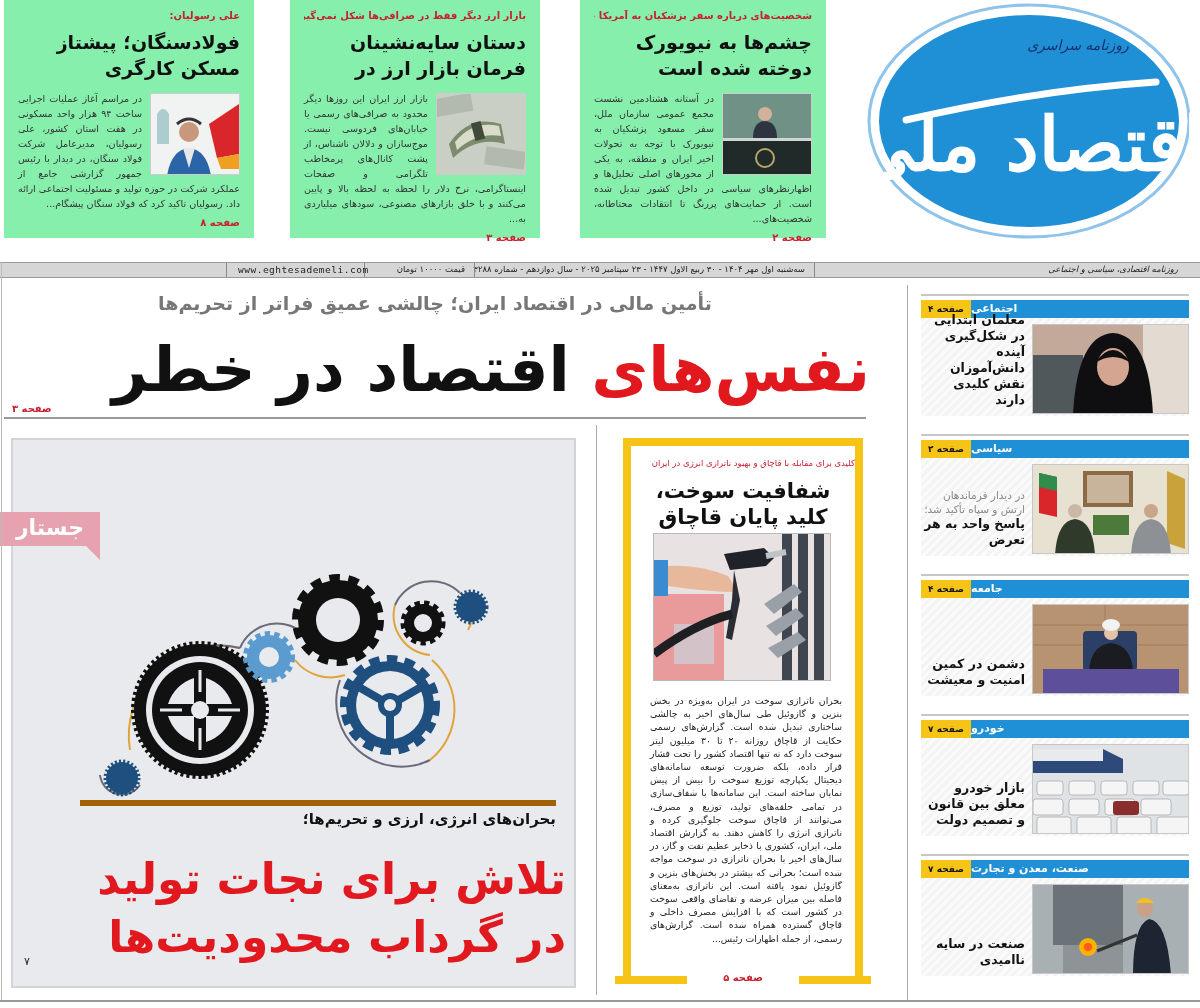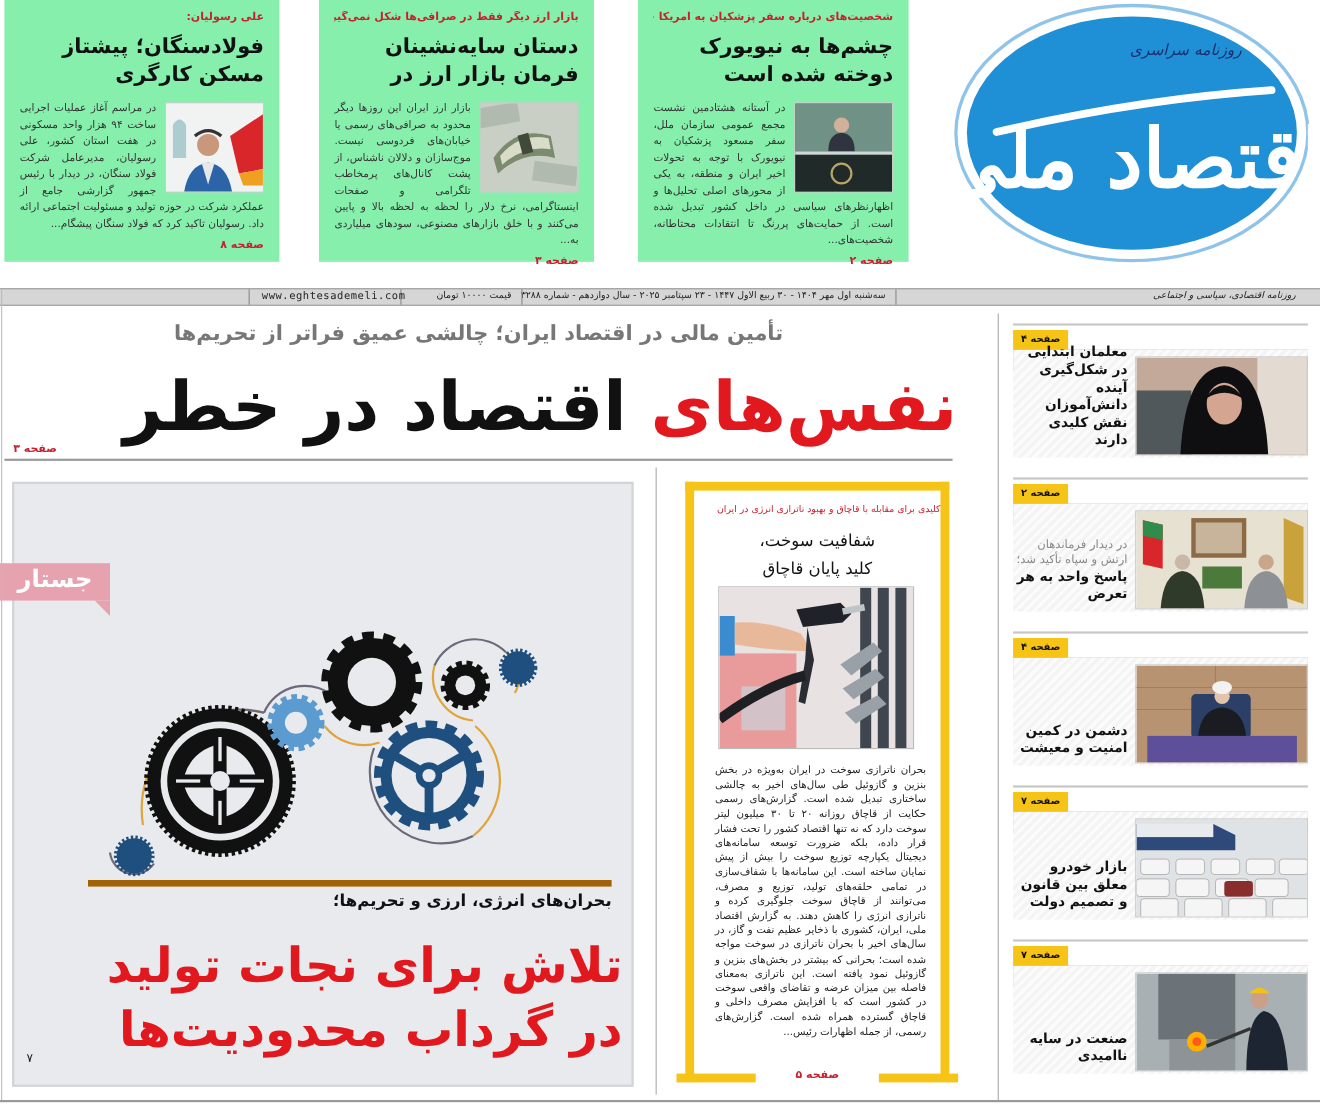--- a/index.html
+++ b/index.html
@@ -37,31 +37,31 @@
   .feat-kicker { position: absolute; left: 80px; width: 476px; top: 800px; font-size: 15px; font-weight: bold; text-align: right; direction: rtl; color: #111; border-top: 6px solid #a16207; padding-top: 4px; }
   .feat-title { position: absolute; left: 40px; width: 526px; top: 850px; font-size: 44px; font-weight: bold; color: #e1191f; text-align: right; direction: rtl; line-height: 58px; }
   .feat-num { position: absolute; left: 24px; top: 955px; font-size: 11px; color: #222; }
 
   
   .vrule { position: absolute; width: 1px; background: #aaa; }
 
   
   .fuelbox { position: absolute; left: 623px; top: 438px; width: 240px; height: 540px; border: 8px solid #f6c416; border-bottom: none; background: #fff; }
   .fuel-kicker { position: absolute; left: 631px; width: 224px; top: 458px; font-size: 8.5px; color: #c8202f; font-weight: normal; text-align: right; direction: rtl; white-space: nowrap; }
-  .fuel-title { position: absolute; left: 631px; width: 224px; top: 478px; font-size: 15px; font-weight: normal; color: #111; text-align: center; direction: rtl; line-height: 26px; }
+  .fuel-title { position: absolute; left: 631px; width: 224px; top: 478px; font-size: 21px; font-weight: bold; color: #111; text-align: center; direction: rtl; line-height: 26px; }
   .fuel-img { position: absolute; left: 653px; top: 533px; width: 178px; height: 148px; border: 1px solid #bbb; }
   .fuel-body { position: absolute; left: 650px; width: 192px; top: 694px; font-size: 9.3px; line-height: 13.2px; color: #222; text-align: justify; direction: rtl; }
   .fuel-foot { position: absolute; left: 623px; width: 240px; top: 972px; height: 20px; }
   .fuel-foot .bar { position: absolute; top: 4px; height: 8px; width: 72px; background: #f6c416; }
   .fuel-foot .pg { position: absolute; left: 0; width: 240px; text-align: center; top: 0; font-size: 10px; color: #c8202f; font-weight: bold; direction: rtl; }
 
   
   .side { position: absolute; left: 921px; width: 268px; }
   .side .topline { height: 2px; background: #c7c7c7; margin-bottom: 4px; }
-  .side .bar { height: 18px; display: flex; direction: ltr; flex-direction: column; }
+  .side .bar { height: 18px; display: flex; direction: ltr; }
   .side .bar .pg { width: 50px; background: #f6c416; color: #111; font-size: 9px; font-weight: bold; text-align: center; line-height: 18px; direction: rtl; }
   .side .bar .sec { flex: 1; background: #1f8fd6; color: #fff; font-size: 11px; font-weight: bold; text-align: left; line-height: 18px; direction: rtl; }
   .side .content { position: relative; height: 98px; background: repeating-linear-gradient(135deg, #f4f4f4 0 3px, #fbfbfb 3px 6px); }
   .side .pic { position: absolute; right: 0; top: 6px; width: 157px; height: 90px; border: 1px solid #c7c7c7; }
   .side .head { position: absolute; right: 164px; bottom: 8px; width: 106px; font-size: 12.5px; font-weight: bold; line-height: 16px; color: #111; text-align: right; direction: rtl; }
   .side .head .gray { color: #888; font-weight: normal; font-size: 10.5px; display: block; line-height: 14px; }
 
   
   .bottomrule { position: absolute; left: 0; top: 1000px; width: 1200px; height: 2px; background: #999; }
 </style>

